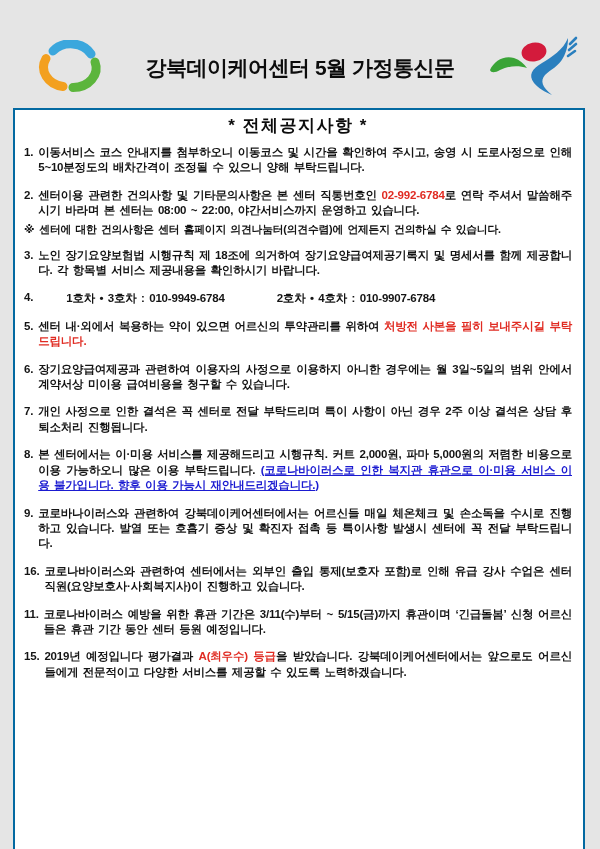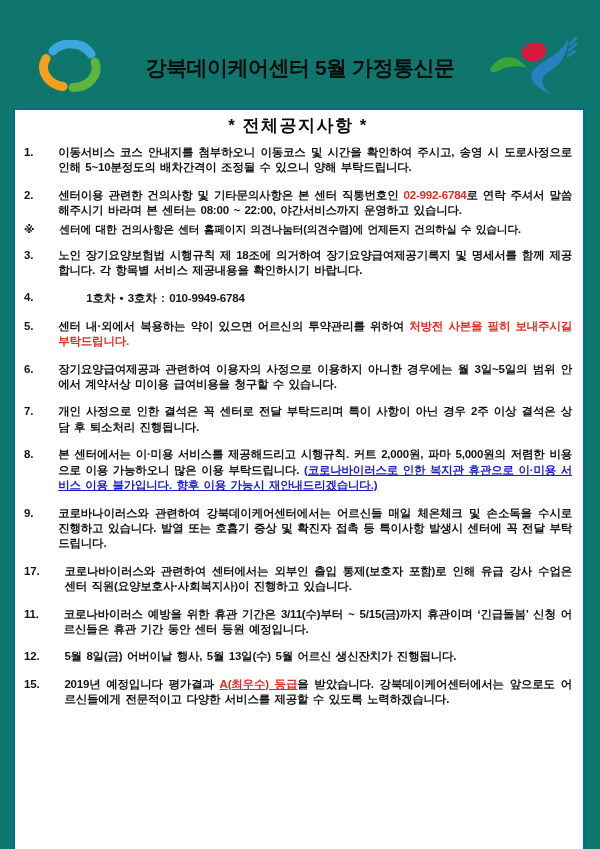--- a/index.html
+++ b/index.html
@@ -5,21 +5,21 @@
   * { margin: 0; padding: 0; box-sizing: border-box; }
   html, body { background: #ffffff; }
   body {
     width: 600px; height: 849px;
     font-family: "Liberation Sans", "DejaVu Sans", sans-serif;
     color: #111111;
   }
   .page {
     position: relative;
     width: 600px; height: 849px;
-    background: #0f766e;
+    background: #e5e5e5;
     overflow: hidden;
   }
   .header-title {
     position: absolute;
     top: 54px; left: 90px; right: 90px;
     text-align: center;
     font-size: 21px;
     font-weight: bold;
     letter-spacing: -0.5px;
     color: #0c0c0c;
@@ -48,37 +48,37 @@
     display: flex;
     font-weight: bold;
     font-size: 11.5px;
     line-height: 15.4px;
     margin-bottom: 12px;
     letter-spacing: -0.2px;
     word-spacing: 1.5px;
     color: #141414;
   }
   .item .num { flex: none; margin-right: 5px; }
-  .item .body { flex: 1; text-align: justify; margin-left: 20px; }
+  .item .body { flex: 1; text-align: justify; }
   .item.note {
     margin-top: -9px;
     font-size: 10.8px;
     line-height: 14px;
     margin-bottom: 12px;
   }
   .line.phones {
     display: flex;
     gap: 52px;
     padding-left: 28px;
     text-align: left;
     margin-top: 1px;
   }
   .seg-red  { color: #e02b22; }
   .seg-blue { color: #1b1bd1; text-decoration: underline; }
-  .seg-redu { color: #e02b22; text-decoration: underline; }
+  .seg-redu { color: #e02b22; }
 </style>
 </head>
 <body>
 
 <div class="page">
 
   <div class="logo-left">
     <svg width="76" height="56" viewBox="0 0 76 56" aria-hidden="true">
       <g fill="none" stroke-linecap="round">
         <path d="M21 11 A 23 19.5 0 0 1 59 14" stroke="#3ba7dd" stroke-width="9"></path>
@@ -132,20 +132,21 @@
           <span class="num">3.</span>
           <div class="body">
             <div class="line"><span>노인 장기요양보험법 시행규칙 제 18조에 의거하여 장기요양급여제공기록지 및 명세서를 함께 제공합니다. 각 항목별 서비스 제공내용을 확인하시기 바랍니다.</span></div>
           </div>
         </div>
         <div class="item">
           <span class="num">4.</span>
           <div class="body">
             <div class="line phones">
               <span>1호차 • 3호차 : 010-9949-6784</span>
+              <span>2호차 • 4호차 : 010-9907-6784</span>
             </div>
           </div>
         </div>
         <div class="item">
           <span class="num">5.</span>
           <div class="body">
             <div class="line"><span>센터 내·외에서 복용하는 약이 있으면 어르신의 투약관리를 위하여 </span><span class="seg-red">처방전 사본을 필히 보내주시길 부탁드립니다.</span></div>
           </div>
         </div>
         <div class="item">
@@ -166,35 +167,29 @@
             <div class="line"><span>본 센터에서는 이·미용 서비스를 제공해드리고 시행규칙. 커트 2,000원, 파마 5,000원의 저렴한 비용으로 이용 가능하오니 많은 이용 부탁드립니다. </span><span class="seg-blue">(코로나바이러스로 인한 복지관 휴관으로 이·미용 서비스 이용 불가입니다. 향후 이용 가능시 재안내드리겠습니다.)</span></div>
           </div>
         </div>
         <div class="item">
           <span class="num">9.</span>
           <div class="body">
             <div class="line"><span>코로바나이러스와 관련하여 강북데이케어센터에서는 어르신들 매일 체온체크 및 손소독을 수시로 진행하고 있습니다. 발열 또는 호흡기 증상 및 확진자 접촉 등 특이사항 발생시 센터에 꼭 전달 부탁드립니다.</span></div>
           </div>
         </div>
         <div class="item">
-          <span class="num">17.</span>
+          <span class="num">16.</span>
           <div class="body">
             <div class="line"><span>코로나바이러스와 관련하여 센터에서는 외부인 출입 통제(보호자 포함)로 인해 유급 강사 수업은 센터 직원(요양보호사·사회복지사)이 진행하고 있습니다.</span></div>
           </div>
         </div>
         <div class="item">
           <span class="num">11.</span>
           <div class="body">
             <div class="line"><span>코로나바이러스 예방을 위한 휴관 기간은 3/11(수)부터 ~ 5/15(금)까지 휴관이며 ‘긴급돌봄’ 신청 어르신들은 휴관 기간 동안 센터 등원 예정입니다.</span></div>
-          </div>
-        </div>
-        <div class="item">
-          <span class="num">12.</span>
-          <div class="body">
-            <div class="line"><span>5월 8일(금) 어버이날 행사, 5월 13일(수) 5월 어르신 생신잔치가 진행됩니다.</span></div>
           </div>
         </div>
         <div class="item">
           <span class="num">15.</span>
           <div class="body">
             <div class="line"><span>2019년 예정입니다 평가결과 </span><span class="seg-redu">A(최우수) 등급</span><span>을 받았습니다. 강북데이케어센터에서는 앞으로도 어르신들에게 전문적이고 다양한 서비스를 제공할 수 있도록 노력하겠습니다.</span></div>
           </div>
         </div>
       </div>
   </div>

